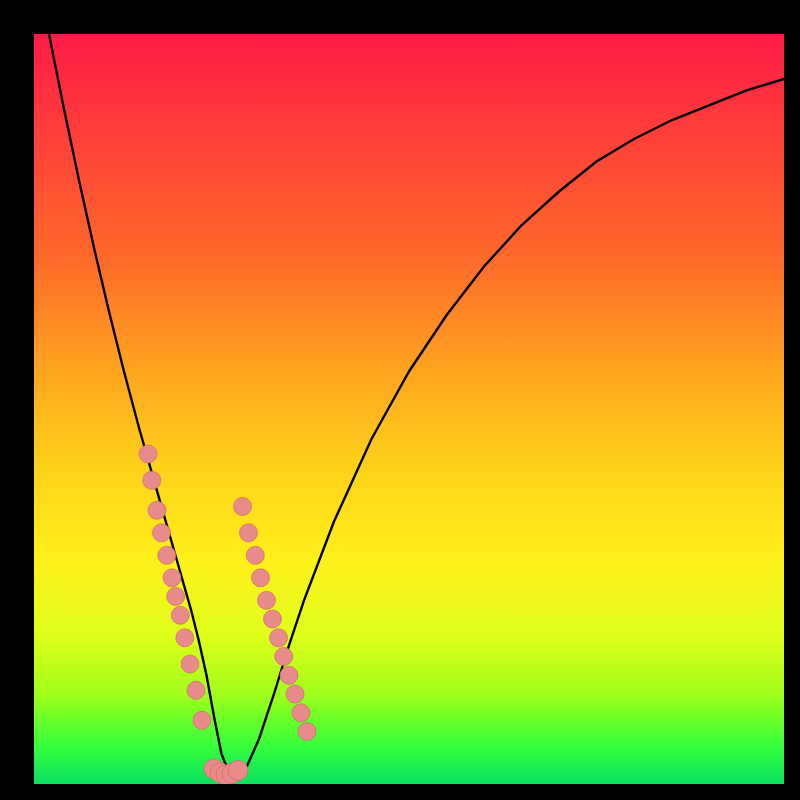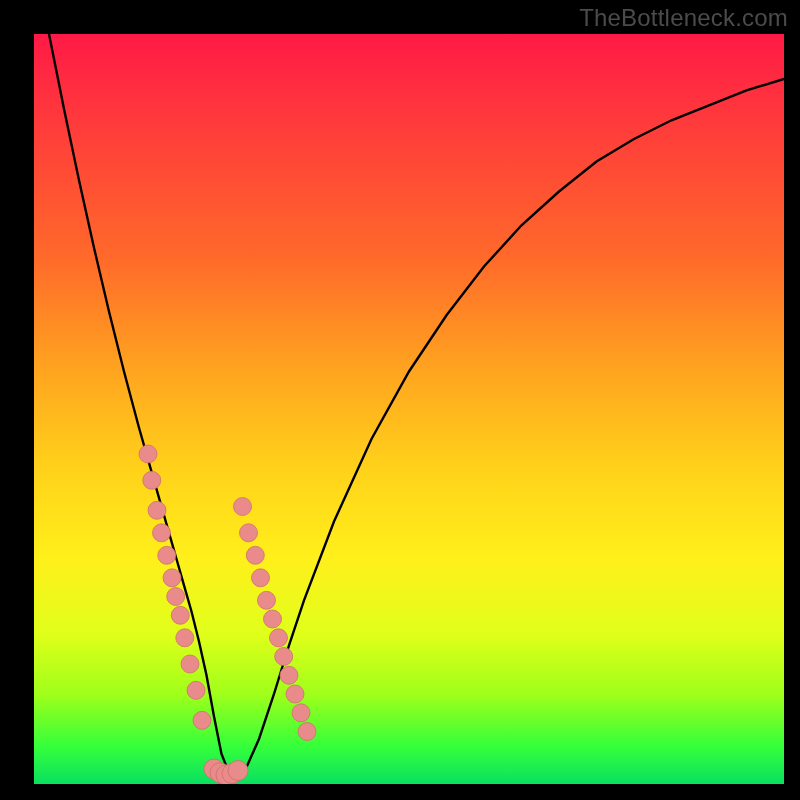--- a/index.html
+++ b/index.html
@@ -56,21 +56,20 @@
     font-weight: 400;
     letter-spacing: 0.2px;
     user-select: none;
   }
 </style>
 </head>
 <body>
 
 <div class="frame">
 
-  <div class="watermark">TheBottleneck.com</div>
 
   <div class="plot-area">
     <svg viewBox="0 0 750 750">
       <path id="curve-path" fill="none" stroke="#000000" stroke-width="2.4" d="M0.0 -75.0 L15.0 0.0 L30.0 75.0 L45.0 146.3 L60.0 213.8 L75.0 277.5 L90.0 337.5 L105.0 393.8 L120.0 446.3 L135.0 498.8 L142.5 525.0 L150.0 551.3 L157.5 577.5 L165.0 607.5 L172.5 641.3 L180.0 682.5 L187.5 720.0 L195.0 738.8 L202.5 742.5 L210.0 738.8 L225.0 705.0 L240.0 660.0 L255.0 611.3 L270.0 566.3 L300.0 487.5 L337.5 405.0 L375.0 337.5 L412.5 281.3 L450.0 232.5 L487.5 191.3 L525.0 157.5 L562.5 127.5 L600.0 105.0 L637.5 86.3 L675.0 71.3 L712.5 56.3 L750.0 45.0"></path>
       <g id="markers-left">
           <circle cx="114.0" cy="420.0" r="9" fill="#e98b8a" stroke="#cf6e6d" stroke-width="0.8"></circle>
           <circle cx="117.8" cy="446.3" r="9" fill="#e98b8a" stroke="#cf6e6d" stroke-width="0.8"></circle>
           <circle cx="123.0" cy="476.3" r="9" fill="#e98b8a" stroke="#cf6e6d" stroke-width="0.8"></circle>
           <circle cx="127.5" cy="498.8" r="9" fill="#e98b8a" stroke="#cf6e6d" stroke-width="0.8"></circle>
           <circle cx="132.8" cy="521.3" r="9" fill="#e98b8a" stroke="#cf6e6d" stroke-width="0.8"></circle>

